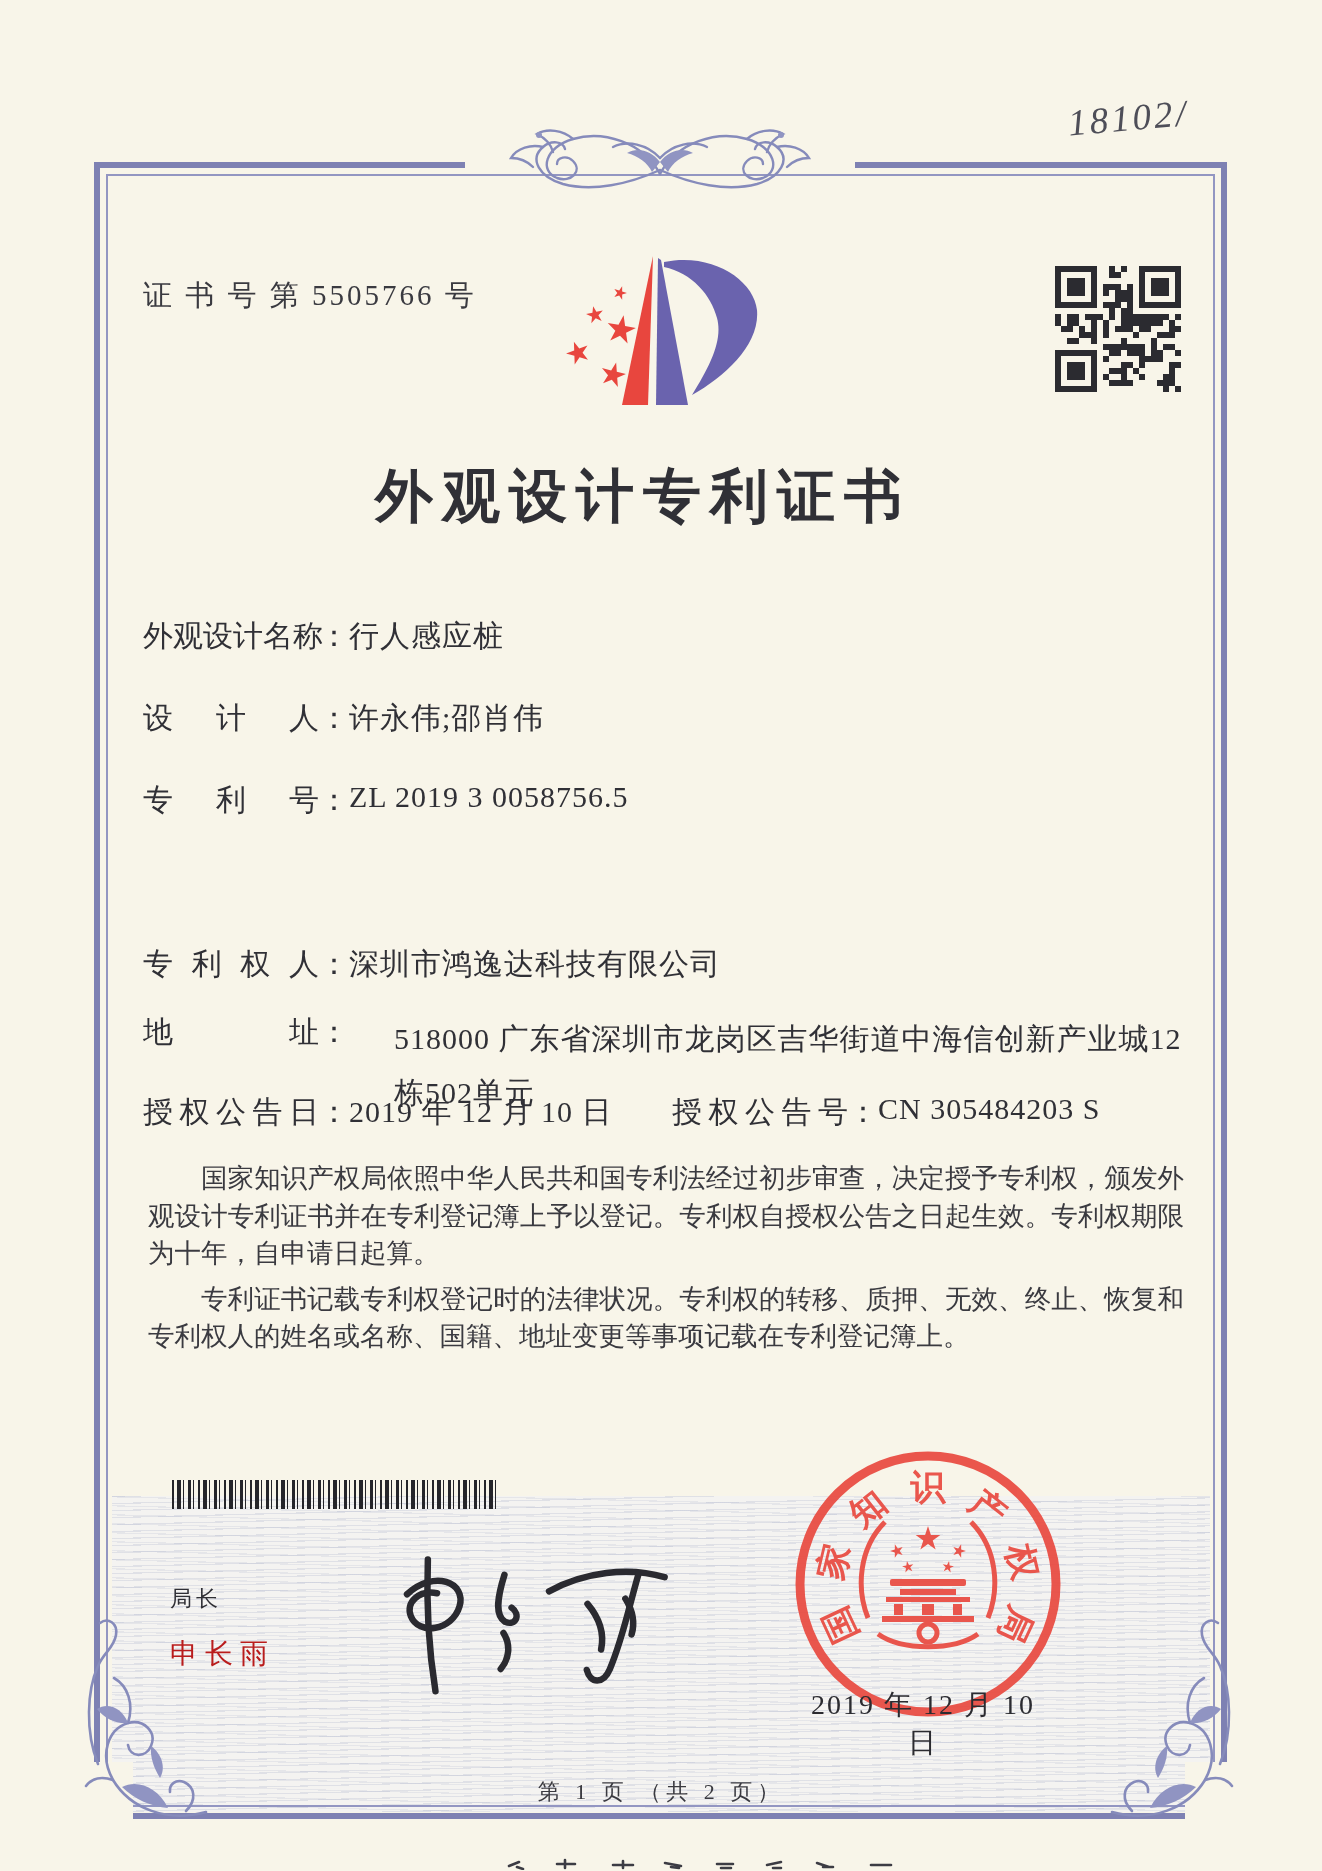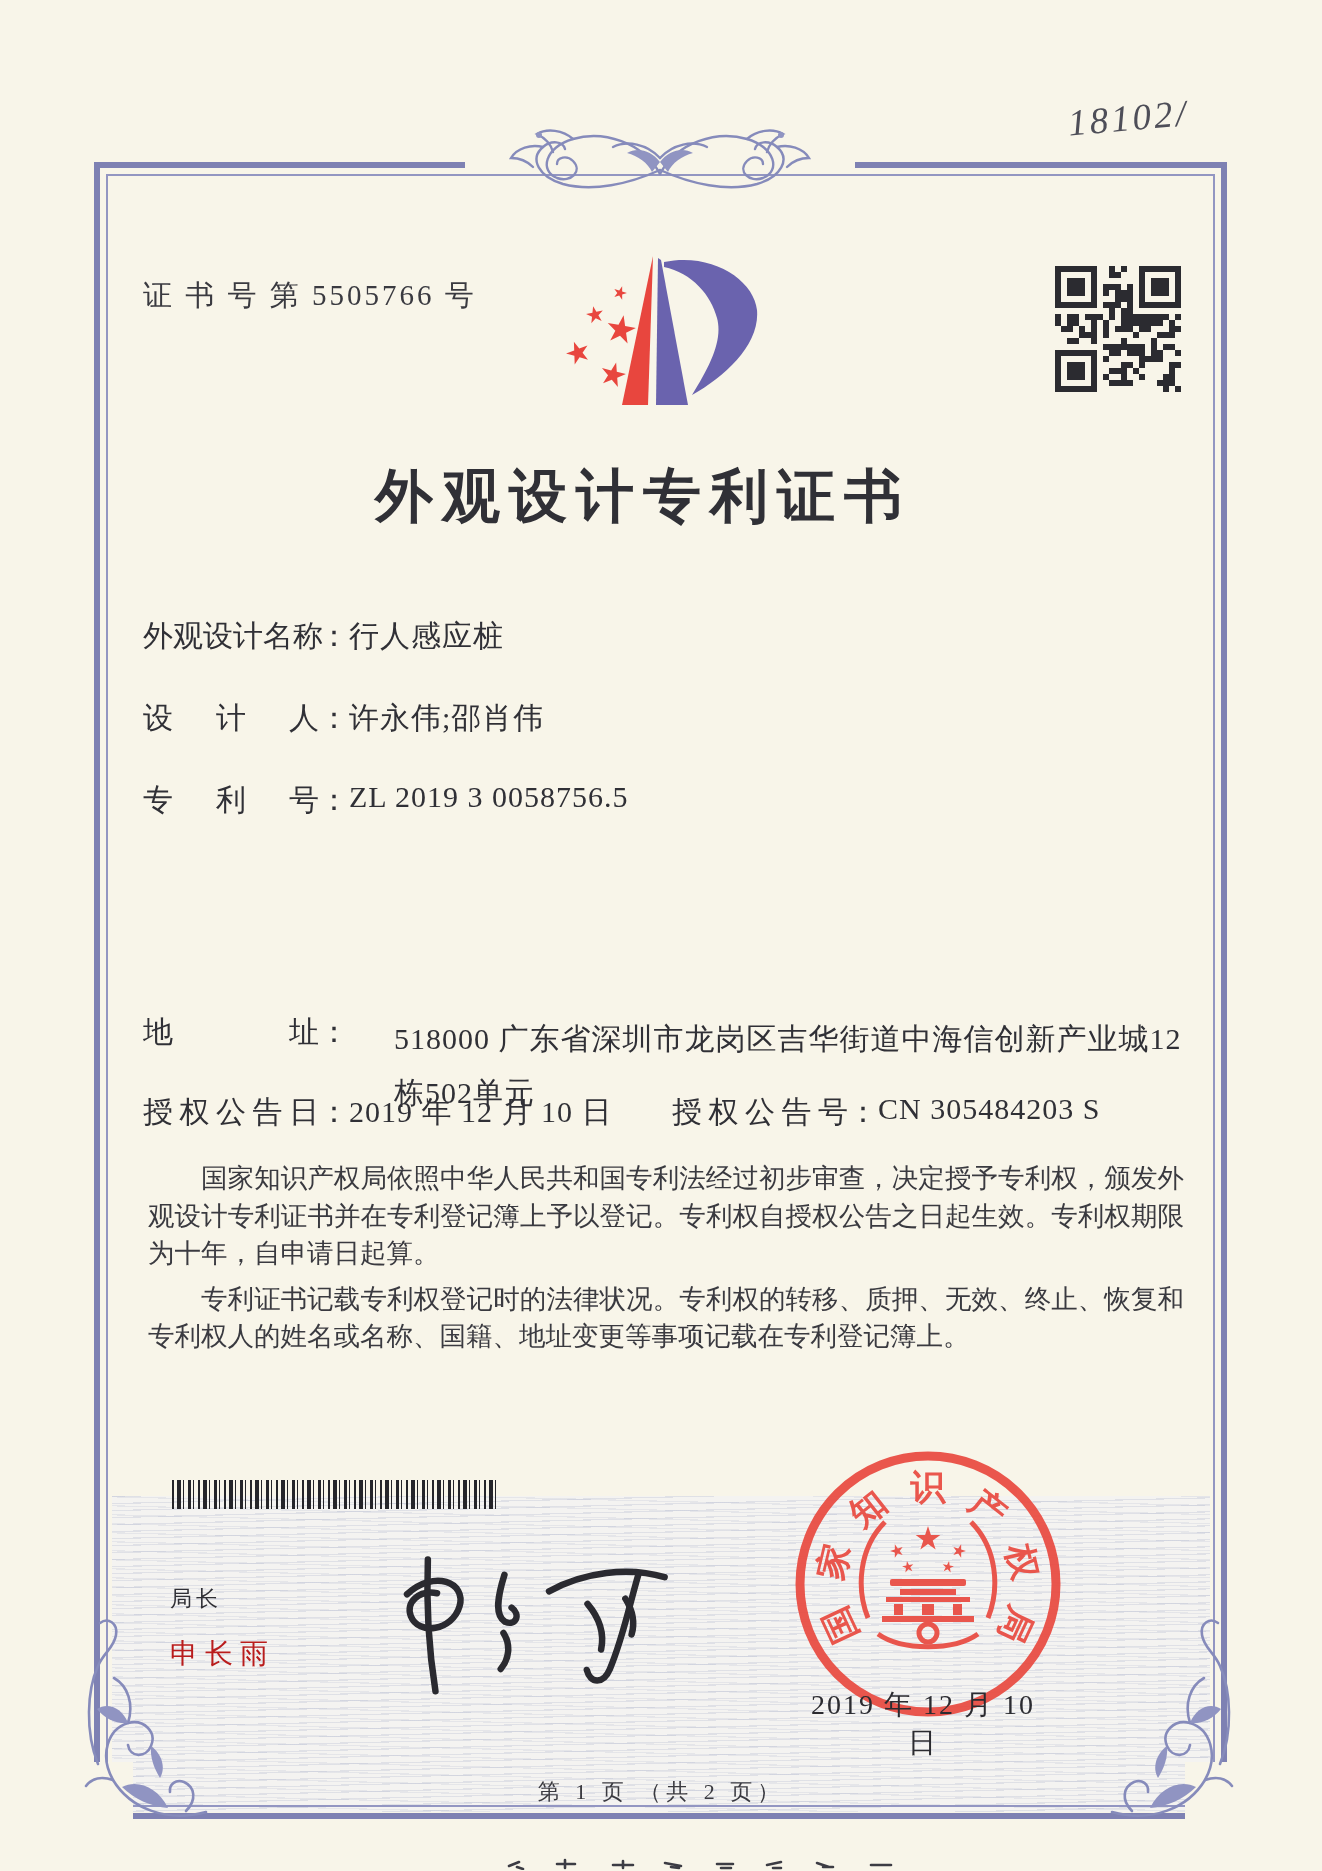--- a/index.html
+++ b/index.html
@@ -281,20 +281,23 @@
 
   <div class="abs field-row" style="top:616px">
     <span class="f-label">外观设计名称</span><span class="f-colon">：</span><span class="f-value">行人感应桩</span>
   </div>
   <div class="abs field-row" style="top:698px">
     <span class="f-label">设计人</span><span class="f-colon">：</span><span class="f-value">许永伟;邵肖伟</span>
   </div>
   <div class="abs field-row" style="top:780px">
     <span class="f-label">专利号</span><span class="f-colon">：</span><span class="f-value">ZL 2019 3 0058756.5</span>
   </div>
+  <div class="abs field-row" style="top:944px">
+    <span class="f-label">专利权人</span><span class="f-colon">：</span><span class="f-value">深圳市鸿逸达科技有限公司</span>
+  </div>
   <div class="abs field-row" id="row-address" style="top:1012px">
     <span class="f-label">地址</span><span class="f-colon">：</span><span class="f-value">518000 广东省深圳市龙岗区吉华街道中海信创新产业城12栋502单元</span>
   </div>
   <div class="abs field-row" style="top:1092px">
     <span class="f-label">授权公告日</span><span class="f-colon">：</span><span class="f-value">2019 年 12 月 10 日</span>
     <span id="grant-no-pair">
       <span class="f-label">授权公告号</span><span class="f-colon">：</span><span class="f-value">CN 305484203 S</span>
     </span>
   </div>
 

